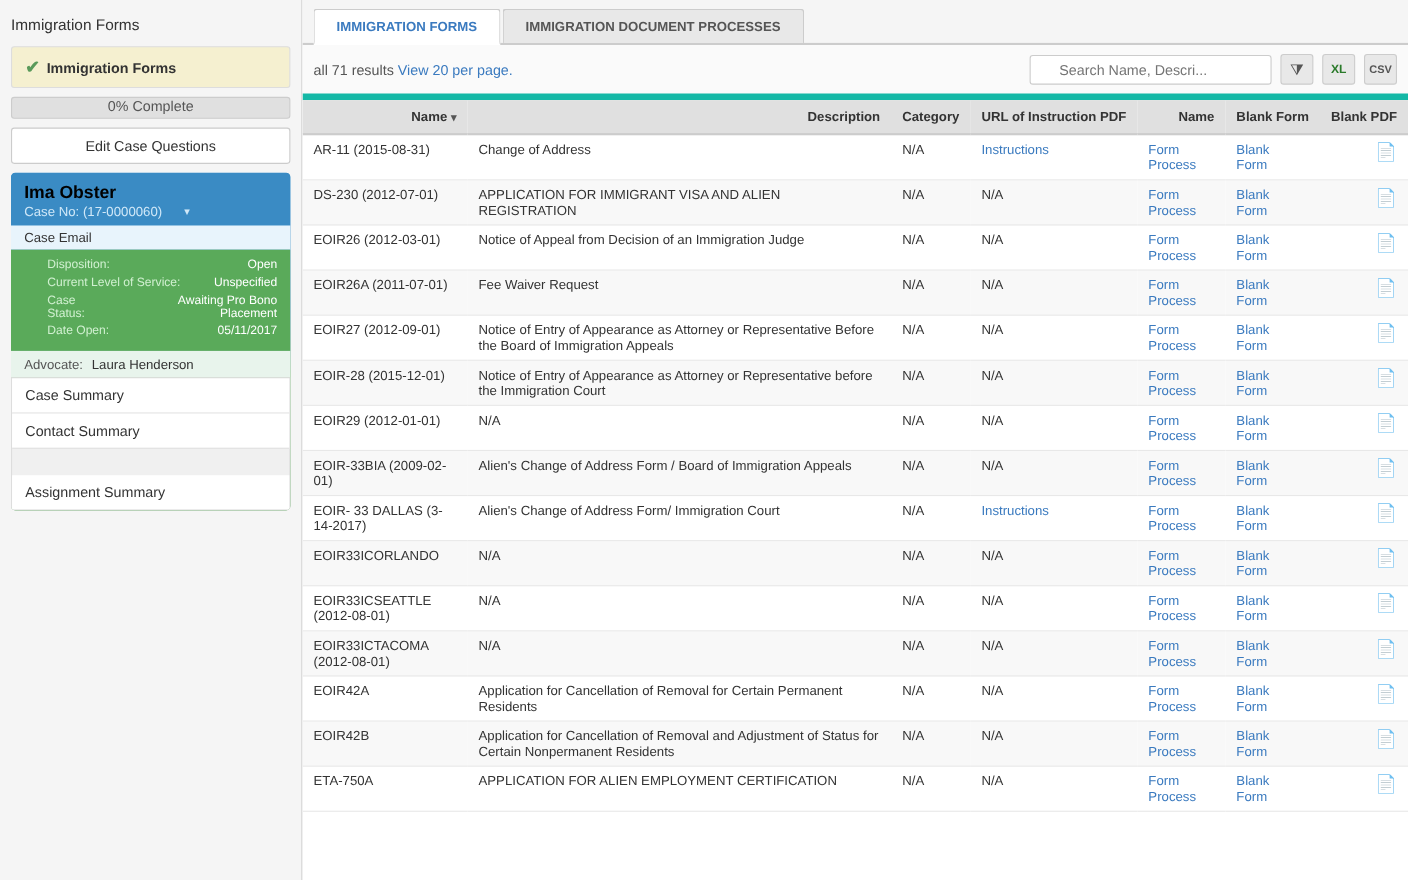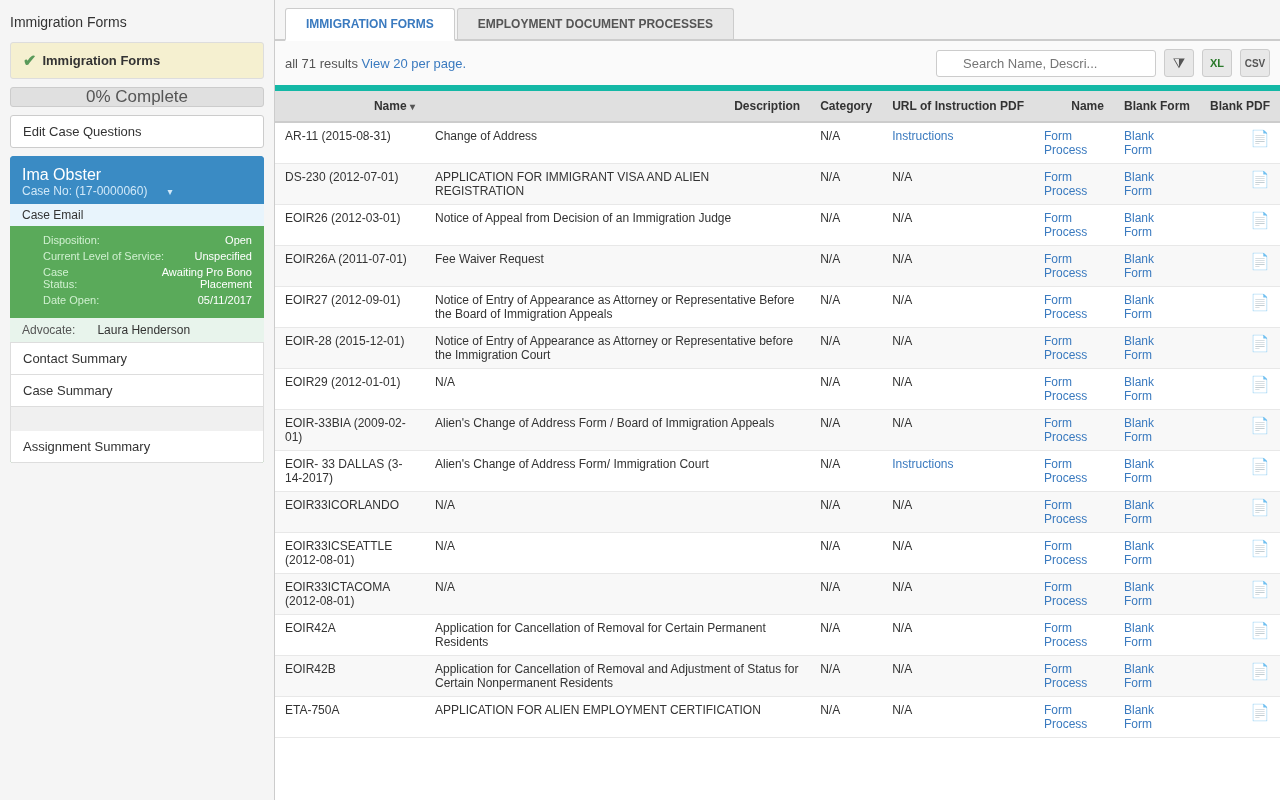--- a/index.html
+++ b/index.html
@@ -36,49 +36,49 @@
     }
     .sidebar-active-item .check-icon {
       color: #5a9a5a;
       font-size: 16px;
     }
     .progress-bar-container {
       background: #e0e0e0;
       border-radius: 3px;
       height: 20px;
       display: flex;
-      align-items: center;
       justify-content: center;
-      font-size: 17px;
+      font-size: 13px;
       color: #555;
       border: 1px solid #ccc;
     }
     .edit-case-btn {
       background: #fff;
       border: 1px solid #ccc;
       border-radius: 3px;
       padding: 8px 12px;
+      text-align: center;
       cursor: pointer;
       color: #333;
       font-size: 13px;
     }
     .client-card {
       background: linear-gradient(180deg, #4a9fd4 0%, #3a8bc4 40%, #5aaa5a 60%, #4a9a4a 100%);
       border-radius: 4px;
       overflow: hidden;
     }
     .client-header {
       background: #3a8bc4;
       padding: 10px 12px 6px;
       color: white;
     }
     .client-name {
       font-size: 16px;
-      font-weight: normal;
-      color: #ffffff;
+      font-weight: bold;
+      color: #000000;
     }
     .client-case {
       font-size: 12px;
       color: #d0e8f8;
       display: flex;
       align-items: center;
       gap: 20px;
     }
     .client-case .arrow-icon { font-size: 10px; }
     .client-email-row {
@@ -101,21 +101,21 @@
       gap: 8px;
     }
     .detail-label { color: #d0f0d0; font-size: 11px; padding-left: 21px; }
     .detail-value { color: white; font-size: 11px; text-align: right; }
     .advocate-row {
       background: #e8f4ec;
       padding: 5px 12px;
       font-size: 12px;
       color: #333;
       display: flex;
-      gap: 22px;
+      gap: 8px;
     }
     .advocate-label { color: #555; }
     .summary-links {
       background: #f0f0f0;
       border: 1px solid #ddd;
     }
     .summary-link {
       padding: 8px 12px;
       border-bottom: 1px solid #ddd;
       color: #333;
@@ -304,32 +304,32 @@
       <div class="detail-row">
         <span class="detail-label">Date Open:</span>
         <span class="detail-value">05/11/2017</span>
       </div>
     </div>
     <div class="advocate-row">
       <span class="advocate-label">Advocate:</span>
       <span>Laura Henderson</span>
     </div>
     <div class="summary-links">
+      <div class="summary-link">Case Summary</div>
       <div class="summary-link">Contact Summary</div>
-      <div class="summary-link">Case Summary</div>
       <div class="summary-link">Assignment Summary</div>
     </div>
   </div>
 </div>
 
 <div class="main-content">
 
   <div class="tabs">
     <div class="tab active">IMMIGRATION FORMS</div>
-    <div class="tab">EMPLOYMENT DOCUMENT PROCESSES</div>
+    <div class="tab">IMMIGRATION DOCUMENT PROCESSES</div>
   </div>
 
   <div class="toolbar">
     <span class="results-info">
       all 71 results <a class="link-blue">View 20 per page.</a>
     </span>
     <div class="search-wrapper">
       <span class="search-icon-inner">🔍</span>
       <input class="search-input" type="text" placeholder="Search Name, Descri..." style="">
     </div>

